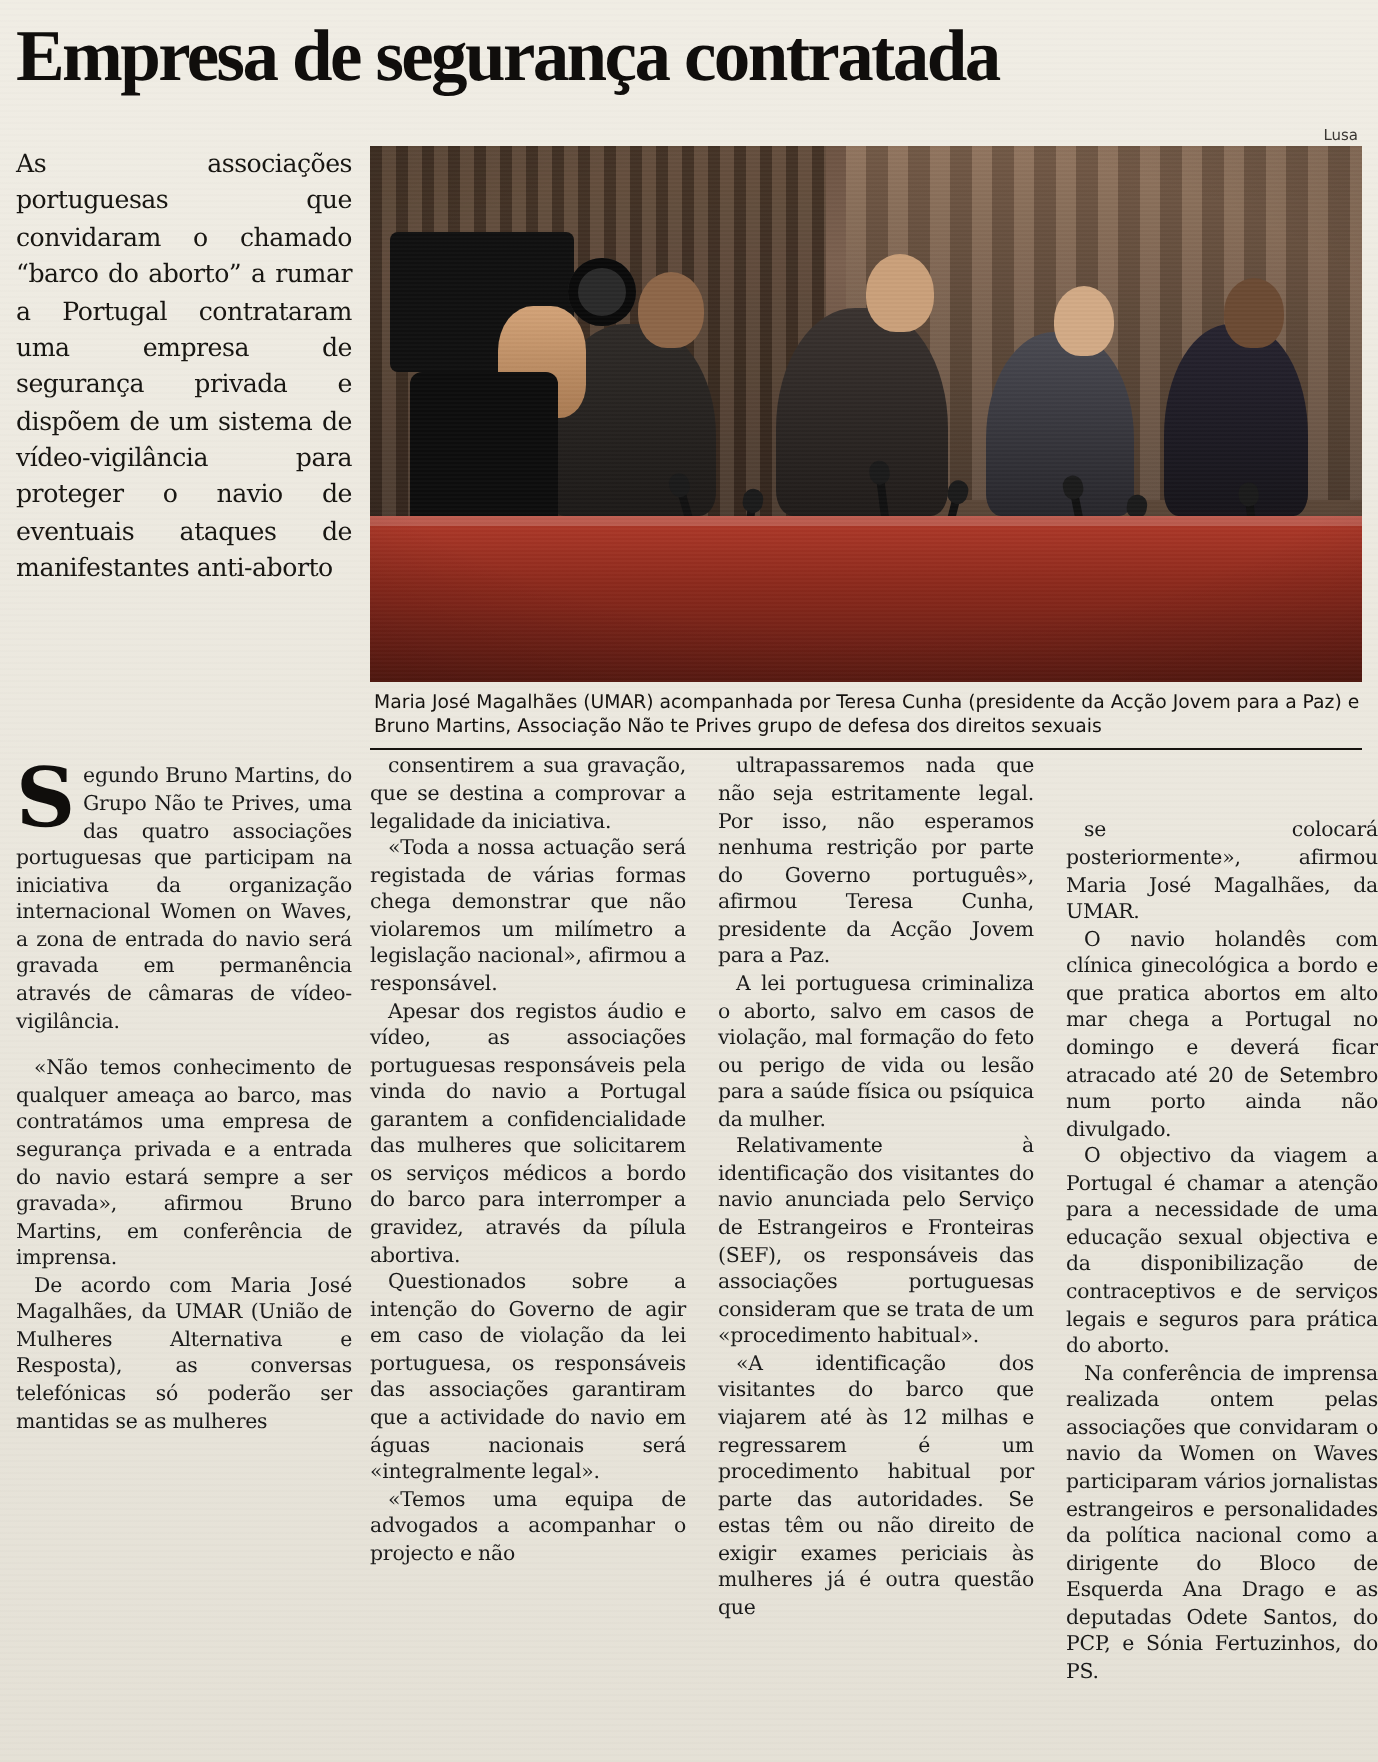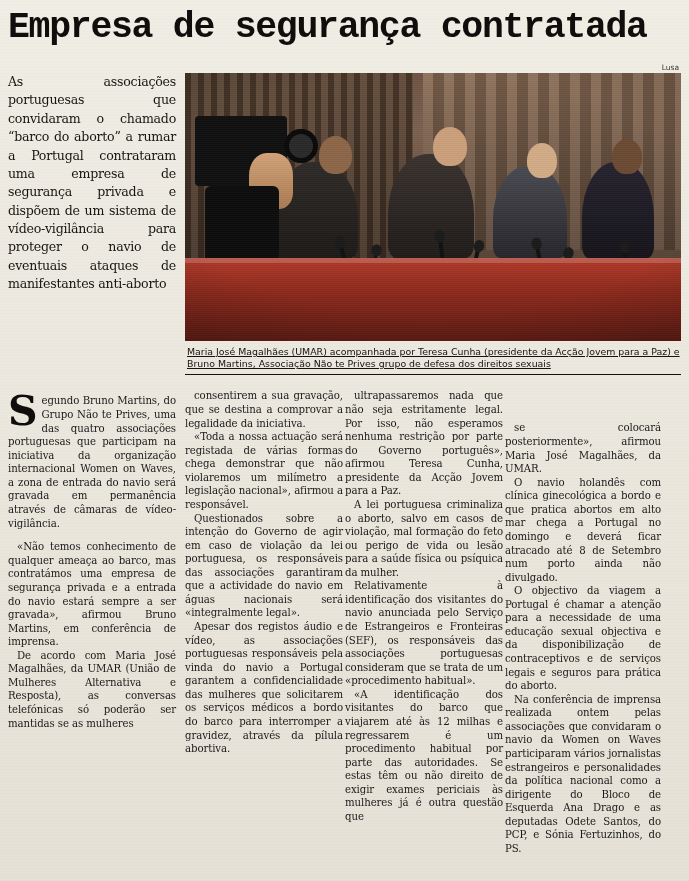--- a/index.html
+++ b/index.html
@@ -37,21 +37,21 @@
   .kicker {
     font-family: "DejaVu Sans", sans-serif;
     font-weight: bold;
     font-size: 12.5px;
     letter-spacing: -0.2px;
     color: #131110;
   }
 
   
   .headline {
-    font-family: Liberation Mono, monospace;
+    font-family: Liberation Serif, serif;
     font-weight: bold;
     font-size: 36.5px;
     line-height: 0.96;
     letter-spacing: -1.3px;
     color: #100e0c;
     margin: 4px 0 18px 0;
     text-rendering: optimizeLegibility;
   }
   .headline .l2 { display: block; }
 
@@ -163,22 +163,21 @@
     opacity: 0.55;
   }
 
   .caption {
     font-family: "DejaVu Sans", sans-serif;
     font-size: 9.4px;
     line-height: 1.3;
     color: #15120f;
     padding: 5px 0 4px 2px;
     border-bottom: 1px solid #15120e;
-    margin-bottom: 12px;
-    text-decoration: underline;
+    margin-bottom: 0;
   }
 
   
   .dropcap-para {
     font-family: "DejaVu Serif", serif;
     font-size: 10.2px;
     line-height: 1.33;
     text-align: justify;
     letter-spacing: -0.1px;
     margin-top: 7px;
@@ -199,21 +198,21 @@
     text-align: justify;
     letter-spacing: -0.1px;
     margin: 0;
     text-indent: 9px;
   }
   .col-para + .col-para { margin-top: 0; }
 
   
   .body-cols {
     display: flex;
-    gap: 2px;
+    gap: 16px;
     padding-top: 2px;
     justify-content: center;
   }
   .bcol { width: 158px; flex: 0 0 158px; }
   .bcol.narrow { width: 156px; flex: 0 0 156px; margin-top: 32px; }
 
   .lead-under {
     width: 168px;
     flex: 0 0 168px;
   }
@@ -292,33 +291,34 @@
         <span>egundo Bruno Martins, do Grupo Não te Prives, uma das quatro associações portuguesas que participam na iniciativa da organização internacional Women on Waves, a zona de entrada do navio será gravada em permanência através de câmaras de vídeo-vigilância.</span>
       </p>
       <p class="col-para">«Não temos conhecimento de qualquer ameaça ao barco, mas contratámos uma empresa de segurança privada e a entrada do navio estará sempre a ser gravada», afirmou Bruno Martins, em conferência de imprensa.</p>
       <p class="col-para">De acordo com Maria José Magalhães, da UMAR (União de Mulheres Alternativa e Resposta), as conversas telefónicas só poderão ser mantidas se as mulheres</p>
     </div>
 
     <div class="body-cols">
       <div class="bcol">
         <p class="col-para">consentirem a sua gravação, que se destina a comprovar a legalidade da iniciativa.</p>
         <p class="col-para">«Toda a nossa actuação será registada de várias formas chega demonstrar que não violaremos um milímetro a legislação nacional», afirmou a responsável.</p>
+        <p class="col-para">Apesar dos registos áudio e vídeo, as associações portuguesas responsáveis pela vinda do navio a Portugal garantem a confidencialidade das mulheres que solicitarem os serviços médicos a bordo do barco para interromper a gravidez, através da pílula abortiva.</p>
         <p class="col-para">Questionados sobre a intenção do Governo de agir em caso de violação da lei portuguesa, os responsáveis das associações garantiram que a actividade do navio em águas nacionais será «integralmente legal».</p>
-        <p class="col-para">Apesar dos registos áudio e vídeo, as associações portuguesas responsáveis pela vinda do navio a Portugal garantem a confidencialidade das mulheres que solicitarem os serviços médicos a bordo do barco para interromper a gravidez, através da pílula abortiva.</p>
+        <p class="col-para">«Temos uma equipa de advogados a acompanhar o projecto e não</p>
       </div>
 
       <div class="bcol">
         <p class="col-para">ultrapassaremos nada que não seja estritamente legal. Por isso, não esperamos nenhuma restrição por parte do Governo português», afirmou Teresa Cunha, presidente da Acção Jovem para a Paz.</p>
         <p class="col-para">A lei portuguesa criminaliza o aborto, salvo em casos de violação, mal formação do feto ou perigo de vida ou lesão para a saúde física ou psíquica da mulher.</p>
         <p class="col-para">Relativamente à identificação dos visitantes do navio anunciada pelo Serviço de Estrangeiros e Fronteiras (SEF), os responsáveis das associações portuguesas consideram que se trata de um «procedimento habitual».</p>
         <p class="col-para">«A identificação dos visitantes do barco que viajarem até às 12 milhas e regressarem é um procedimento habitual por parte das autoridades. Se estas têm ou não direito de exigir exames periciais às mulheres já é outra questão que</p>
       </div>
 
       <div class="bcol narrow">
         <p class="col-para">se colocará posteriormente», afirmou Maria José Magalhães, da UMAR.</p>
-        <p class="col-para">O navio holandês com clínica ginecológica a bordo e que pratica abortos em alto mar chega a Portugal no domingo e deverá ficar atracado até 8 de Setembro num porto ainda não divulgado.</p>
+        <p class="col-para">O navio holandês com clínica ginecológica a bordo e que pratica abortos em alto mar chega a Portugal no domingo e deverá ficar atracado até 20 de Setembro num porto ainda não divulgado.</p>
         <p class="col-para">O objectivo da viagem a Portugal é chamar a atenção para a necessidade de uma educação sexual objectiva e da disponibilização de contraceptivos e de serviços legais e seguros para prática do aborto.</p>
         <p class="col-para">Na conferência de imprensa realizada ontem pelas associações que convidaram o navio da Women on Waves participaram vários jornalistas estrangeiros e personalidades da política nacional como a dirigente do Bloco de Esquerda Ana Drago e as deputadas Odete Santos, do PCP, e Sónia Fertuzinhos, do PS.</p>
       </div>
     </div>
   </div>
 
 </div>
 
 </body></html>

